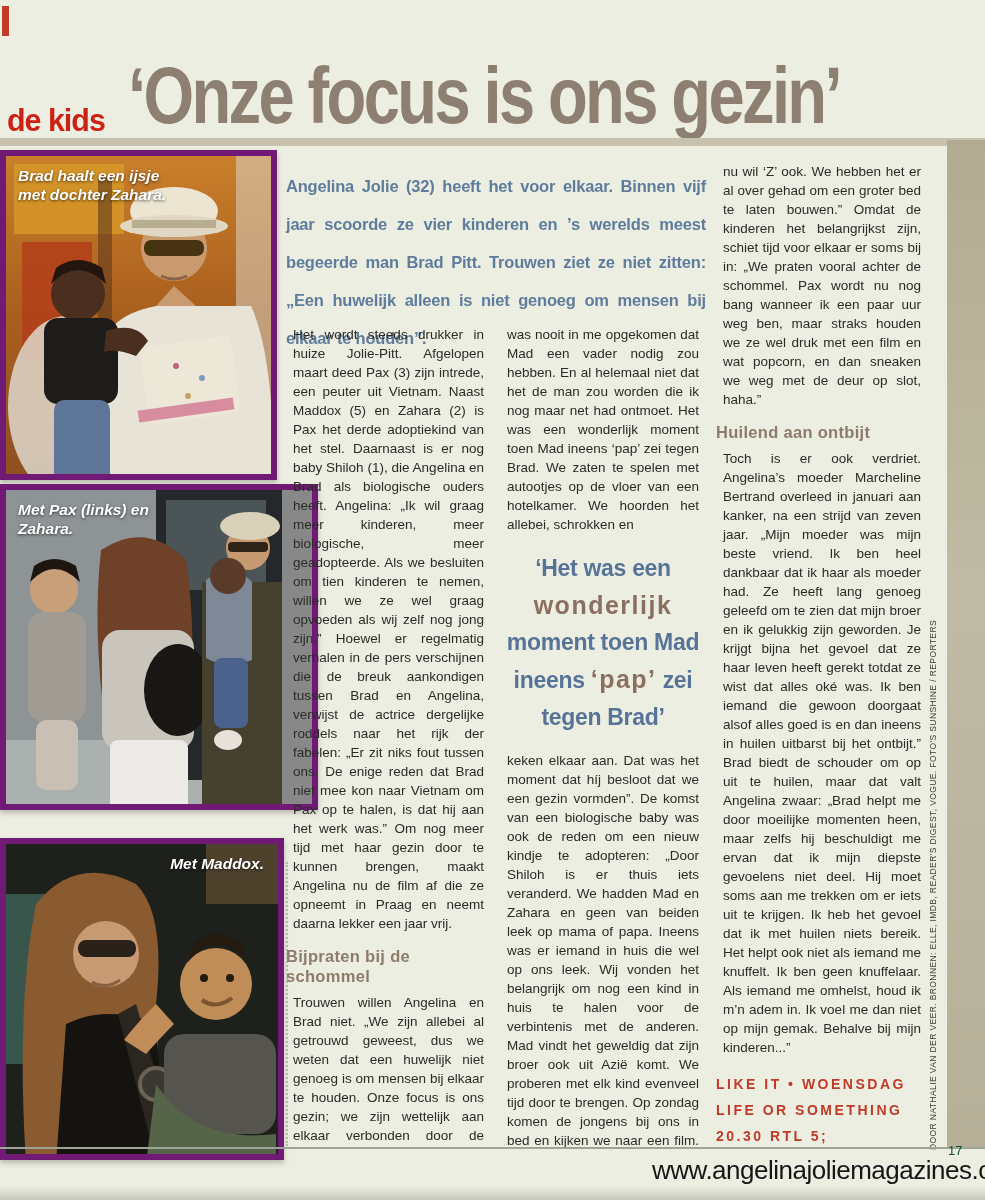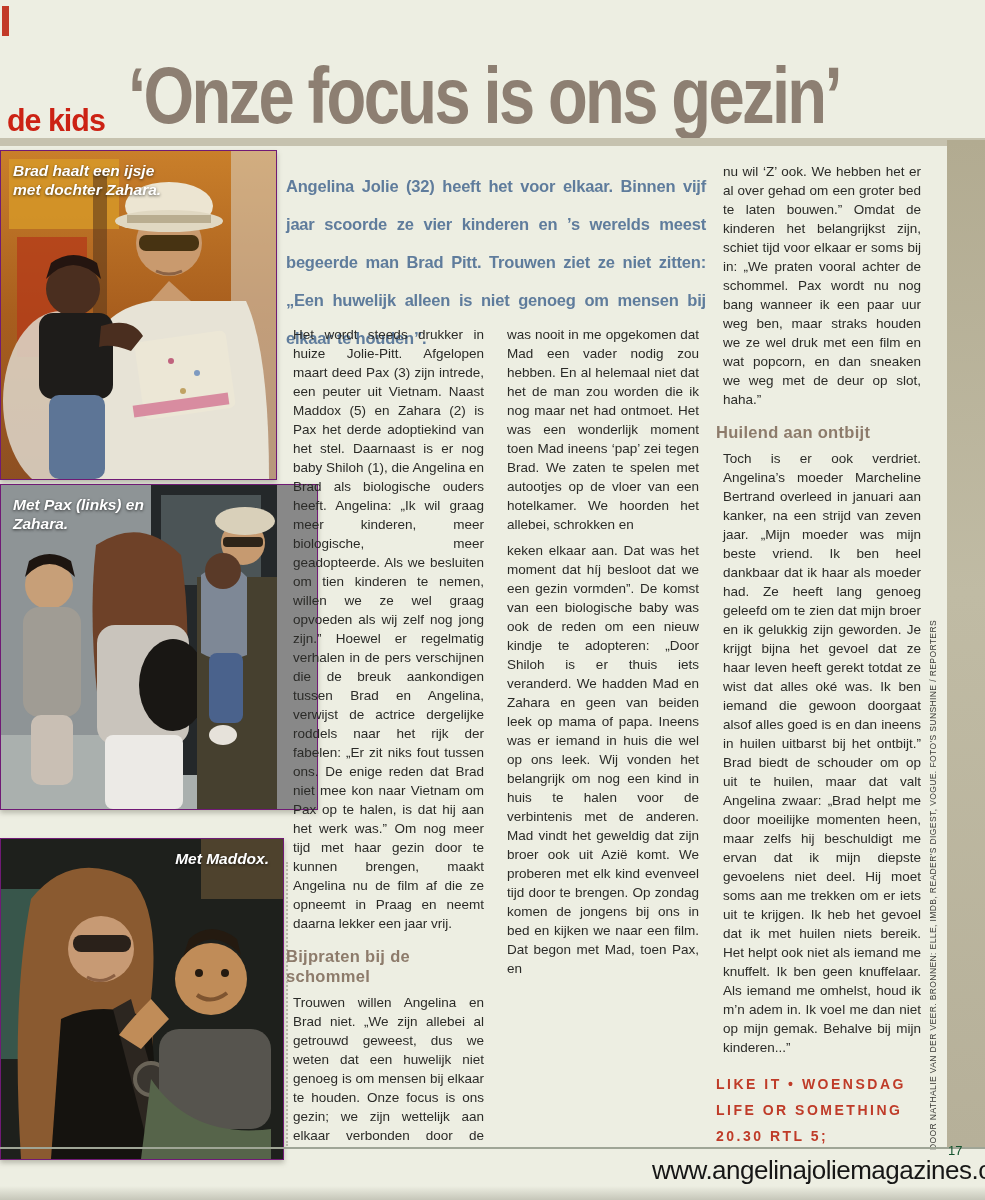--- a/index.html
+++ b/index.html
@@ -20,21 +20,21 @@
     position:absolute;left:128px;top:56px;
     font-size:74px;font-weight:bold;color:#8d7f72;letter-spacing:-3px;
     transform:scale(.88,1.08);transform-origin:left top;white-space:nowrap;line-height:1;
   }
   .title-band{position:absolute;left:0;top:138px;width:985px;height:8px;background:#c6c2af;}
   .right-strip{
     position:absolute;right:0;top:140px;width:38px;height:1007px;
     background:linear-gradient(180deg,#b2ab91 0%,#c0bba4 45%,#b6b099 100%);
   }
   
-  .photo{position:absolute;margin:0;border:1px solid #701a75;box-shadow:0 3px 5px rgba(90,90,75,.35);overflow:hidden;background:#888;}
+  .photo{position:absolute;margin:0;border:6px solid #701a75;box-shadow:0 3px 5px rgba(90,90,75,.35);overflow:hidden;background:#888;}
   .photo svg{display:block;}
   .caption{
     position:absolute;top:10px;left:12px;max-width:170px;
     color:#fff;font-weight:bold;font-style:italic;font-size:15.5px;line-height:19px;
     text-shadow:0 1px 3px rgba(0,0,0,.65);
   }
   .caption.right{left:auto;right:14px;text-align:right;max-width:150px;}
   #photo1{left:0;top:150px;width:277px;height:330px;}
   #photo2{left:0;top:484px;width:318px;height:326px;}
   #photo3{left:0;top:838px;width:284px;height:322px;}
@@ -207,20 +207,27 @@
   <p class="intro">Angelina Jolie (32) heeft het voor elkaar. Binnen vijf jaar scoorde ze vier kinderen en ’s werelds meest begeerde man Brad Pitt. Trouwen ziet ze niet zitten: „Een huwelijk alleen is niet genoeg om mensen bij elkaar te houden”.</p>
 
   <div class="col" id="col1">
     <p>Het wordt steeds drukker in huize Jolie-Pitt. Afgelopen maart deed Pax (3) zijn intrede, een peuter uit Vietnam. Naast Maddox (5) en Zahara (2) is Pax het derde adoptiekind van het stel. Daarnaast is er nog baby Shiloh (1), die Angelina en Brad als biologische ouders heeft. Angelina: „Ik wil graag meer kinderen, meer biologische, meer geadopteerde. Als we besluiten om tien kinderen te nemen, willen we ze wel graag opvoeden als wij zelf nog jong zijn.” Hoewel er regelmatig verhalen in de pers verschijnen die de breuk aankondigen tussen Brad en Angelina, verwijst de actrice dergelijke roddels naar het rijk der fabelen: „Er zit niks fout tussen ons. De enige reden dat Brad niet mee kon naar Vietnam om Pax op te halen, is dat hij aan het werk was.” Om nog meer tijd met haar gezin door te kunnen brengen, maakt Angelina nu de film af die ze opneemt in Praag en neemt daarna lekker een jaar vrij.</p>
     <h3 class="subhead">Bijpraten bij de schommel</h3>
     <p>Trouwen willen Angelina en Brad niet. „We zijn allebei al getrouwd geweest, dus we weten dat een huwelijk niet genoeg is om mensen bij elkaar te houden. Onze focus is ons gezin; we zijn wettelijk aan elkaar verbonden door de kinderen.” De goedkeuring van zoontje Maddox was voor de actrice een belangrijke reden om verder te willen met Brad: „Het</p>
   </div>
 
   <div class="col" id="col2">
     <p>was nooit in me opgekomen dat Mad een vader nodig zou hebben. En al helemaal niet dat het de man zou worden die ik nog maar net had ontmoet. Het was een wonderlijk moment toen Mad ineens ‘pap’ zei tegen Brad. We zaten te spelen met autootjes op de vloer van een hotelkamer. We hoorden het allebei, schrokken en</p>
+    <div class="pullquote">
+      <div>‘Het was een</div>
+      <div class="pq-brown">wonderlijk</div>
+      <div>moment toen Mad</div>
+      <div><span>ineens </span><span class="pq-brown">‘pap’</span><span> zei</span></div>
+      <div>tegen Brad’</div>
+    </div>
     <p>keken elkaar aan. Dat was het moment dat híj besloot dat we een gezin vormden”. De komst van een biologische baby was ook de reden om een nieuw kindje te adopteren: „Door Shiloh is er thuis iets veranderd. We hadden Mad en Zahara en geen van beiden leek op mama of papa. Ineens was er iemand in huis die wel op ons leek. Wij vonden het belangrijk om nog een kind in huis te halen voor de verbintenis met de anderen. Mad vindt het geweldig dat zijn broer ook uit Azië komt. We proberen met elk kind evenveel tijd door te brengen. Op zondag komen de jongens bij ons in bed en kijken we naar een film. Dat begon met Mad, toen Pax, en</p>
   </div>
 
   <div class="col" id="col3">
     <p>nu wil ‘Z’ ook. We hebben het er al over gehad om een groter bed te laten bouwen.” Omdat de kinderen het belangrijkst zijn, schiet tijd voor elkaar er soms bij in: „We praten vooral achter de schommel. Pax wordt nu nog bang wanneer ik een paar uur weg ben, maar straks houden we ze wel druk met een film en wat popcorn, en dan sneaken we weg met de deur op slot, haha.”</p>
     <h3 class="subhead">Huilend aan ontbijt</h3>
     <p>Toch is er ook verdriet. Angelina’s moeder Marcheline Bertrand overleed in januari aan kanker, na een strijd van zeven jaar. „Mijn moeder was mijn beste vriend. Ik ben heel dankbaar dat ik haar als moeder had. Ze heeft lang genoeg geleefd om te zien dat mijn broer en ik gelukkig zijn geworden. Je krijgt bijna het gevoel dat ze haar leven heeft gerekt totdat ze wist dat alles oké was. Ik ben iemand die gewoon doorgaat alsof alles goed is en dan ineens in huilen uitbarst bij het ontbijt.” Brad biedt de schouder om op uit te huilen, maar dat valt Angelina zwaar: „Brad helpt me door moeilijke momenten heen, maar zelfs hij beschuldigt me ervan dat ik mijn diepste gevoelens niet deel. Hij moet soms aan me trekken om er iets uit te krijgen. Ik heb het gevoel dat ik met huilen niets bereik. Het helpt ook niet als iemand me knuffelt. Ik ben geen knuffelaar. Als iemand me omhelst, houd ik m’n adem in. Ik voel me dan niet op mijn gemak. Behalve bij mijn kinderen...”</p>
     <div class="tv">
       <div>LIKE IT • WOENSDAG</div>
       <div>LIFE OR SOMETHING</div>

